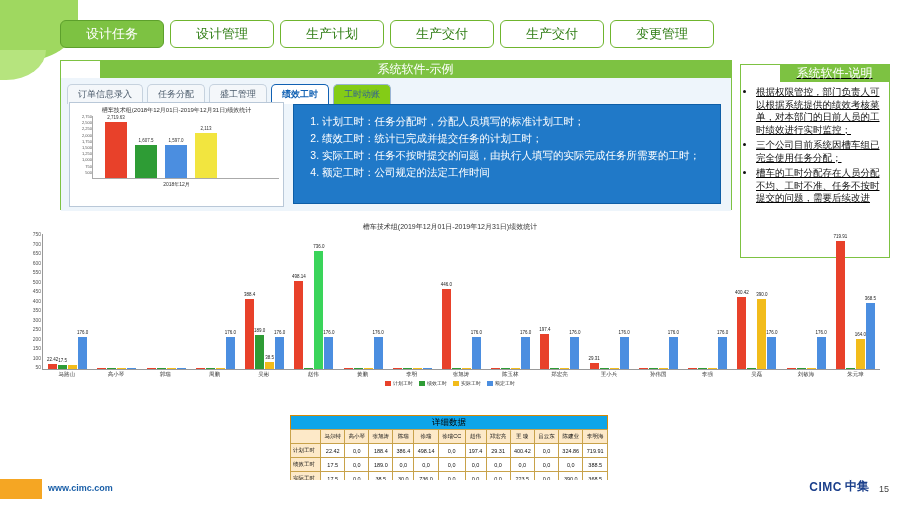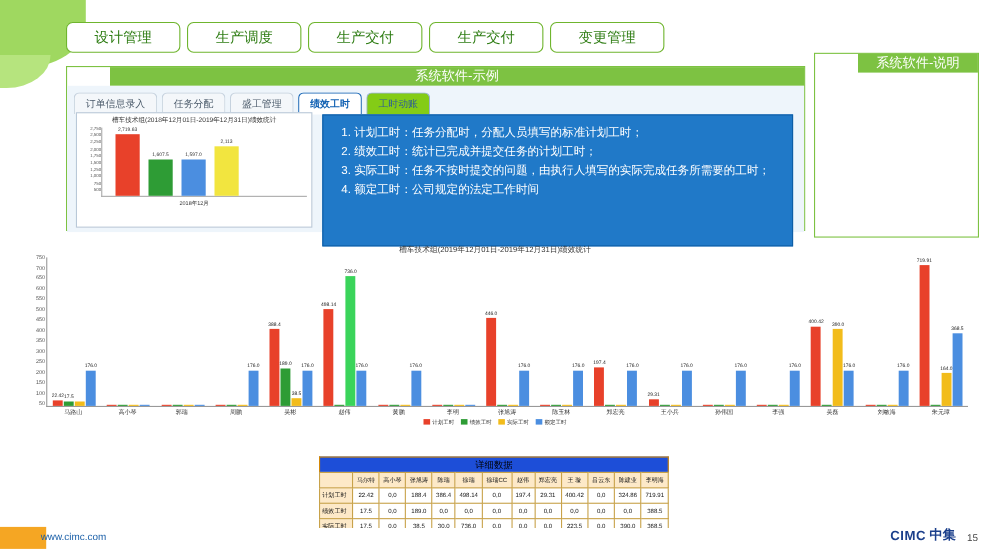--- a/index.html
+++ b/index.html
@@ -49,75 +49,78 @@
   #thumb .t-title{font-size:6px;text-align:center;color:#333;padding-top:3px;line-height:8px;}
   #thumb .t-plot{position:relative;height:62px;margin:2px 4px 0 22px;border-left:1px solid #aaa;border-bottom:1px solid #aaa;}
   #thumb .yaxis{position:absolute;left:-22px;top:-2px;width:21px;height:64px;font-size:4px;color:#555;text-align:right;}
   #thumb .yaxis div{line-height:6.2px;}
   .tbars{position:absolute;left:12px;bottom:0;display:flex;align-items:flex-end;gap:8px;height:60px;}
   .tbar{width:22px;position:relative;}
   .tbar span{position:absolute;top:-7px;left:50%;transform:translateX(-50%);font-size:4.5px;color:#333;white-space:nowrap;}
   #thumb .t-x{font-size:5px;text-align:center;color:#333;margin-top:2px;}
   
   #bluebox{
-    position:absolute;left:232px;top:26px;width:428px;height:120px;
+    position:absolute;left:232px;top:26px;width:428px;height:100px;
     background:#2079c8;color:#ffffff;border:1px solid #0e5ea6;box-sizing:border-box;
     padding:8px 10px;font-size:10.5px;line-height:17px;
   }
   #bluebox ol{margin:0;padding-left:18px;}
   #bluebox li{margin:0;}
   
-  #desc-panel{left:740px;top:48px;width:150px;height:168px;}
+  #desc-panel{left:740px;top:64px;width:150px;height:194px;text-decoration:underline;}
   #desc-body{padding:4px 4px 0 2px;font-size:9.5px;line-height:12.5px;color:#111;height:129px;overflow:hidden;}
   #desc-body ul{margin:0;padding-left:13px;}
   #desc-body li{margin-bottom:3px;}
   
   #mainchart{position:absolute;left:14px;top:222px;width:872px;height:175px;}
   #mc-title{font-size:7px;text-align:center;color:#333;}
   #mc-plot{position:relative;margin:2px 6px 0 28px;height:135px;border-left:1px solid #999;border-bottom:1px solid #999;}
   #mc-yaxis{position:absolute;left:-28px;top:-4px;width:26px;height:140px;font-size:5px;color:#555;text-align:right;}
   #mc-yaxis div{line-height:9.5px;}
   .groups{position:absolute;left:0;bottom:0;width:100%;height:134px;display:flex;}
   .group{flex:1;display:flex;align-items:flex-end;justify-content:center;gap:1px;position:relative;}
   .mbar{width:9px;position:relative;}
   .mbar b{position:absolute;top:-7px;left:50%;transform:translateX(-50%);font-size:4.5px;font-weight:normal;color:#222;white-space:nowrap;}
   .xlabels{display:flex;margin:1px 6px 0 28px;}
   .xlabels div{flex:1;text-align:center;font-size:5.5px;color:#333;}
   .legend{display:flex;justify-content:center;gap:6px;margin-top:2px;font-size:5px;color:#333;}
   .legend span{display:inline-flex;align-items:center;gap:2px;}
   .lg-sw{width:6px;height:5px;display:inline-block;}
   
   #detail{position:absolute;left:290px;top:415px;width:318px;}
-  #detail .dt-title{background:#1d4ed8;color:#000;font-size:8.5px;text-align:center;height:13px;line-height:13px;border:1px solid #d48806;border-bottom:none;}
+  #detail .dt-title{background:#0ea5e9;color:#000;font-size:8.5px;text-align:center;height:13px;line-height:13px;border:1px solid #d48806;border-bottom:none;}
   table{border-collapse:collapse;width:100%;font-size:5.5px;}
   th,td{border:1px solid #c8a24a;padding:1px 2px;text-align:center;color:#111;height:11px;}
   th{background:#fde9c8;font-weight:normal;}
   td.rowhead{background:#fde9c8;text-align:left;white-space:nowrap;}
   td{background:#ffffff;}
   
   .footer-bar{position:absolute;left:0;bottom:0;width:100%;height:26px;background:#ffffff;}
   .orange-strip{position:absolute;left:0;bottom:7px;width:42px;height:20px;background:#f5a623;}
-  .url{position:absolute;left:37px;bottom:13px;font-size:9px;color:#1a5fa8;font-weight:normal;}
+  .url{position:absolute;left:48px;bottom:13px;font-size:9px;color:#1a5fa8;font-weight:bold;}
   .brandbox{position:absolute;right:30px;bottom:11px;display:flex;align-items:center;gap:3px;}
   .cimc{font-size:12px;font-weight:bold;color:#1b3f8b;letter-spacing:.5px;}
   .cimc-cn{font-size:12px;font-weight:bold;color:#1b3f8b;}
   .pagenum{position:absolute;right:10px;bottom:12px;font-size:9px;color:#444;text-align:right;}
 </style>
 </head>
 <body>
 
 <div class="blob"></div>
 <div class="blob2"></div>
 
 <div class="navbar">
+  <div class="tab active">
+      <span>设计任务</span>
+    </div>
   <div class="tab">
       <span>设计管理</span>
     </div>
   <div class="tab">
-      <span>生产调度</span>
+      <span>生产计划</span>
     </div>
   <div class="tab">
       <span>生产交付</span>
     </div>
   <div class="tab">
       <span>生产交付</span>
     </div>
   <div class="tab">
       <span>变更管理</span>
     </div>
@@ -175,20 +178,27 @@
         <li>绩效工时：统计已完成并提交任务的计划工时；</li>
         <li>实际工时：任务不按时提交的问题，由执行人填写的实际完成任务所需要的工时；</li>
         <li>额定工时：公司规定的法定工作时间</li>
       </ol>
     </div>
   </div>
 </div>
 
 <div class="panel" id="desc-panel">
   <div class="panel-head">系统软件-说明</div>
+  <div id="desc-body">
+    <ul>
+      <li>根据权限管控，部门负责人可以根据系统提供的绩效考核菜单，对本部门的日前人员的工时绩效进行实时监控；</li>
+      <li>三个公司目前系统因槽车组已完全使用任务分配；</li>
+      <li>槽车的工时分配存在人员分配不均、工时不准、任务不按时提交的问题，需要后续改进</li>
+    </ul>
+  </div>
 </div>
 
 <div id="mainchart">
   <div id="mc-title">槽车技术组(2019年12月01日-2019年12月31日)绩效统计</div>
   <div id="mc-plot">
     <div id="mc-yaxis">
       <div>750</div>
         <div>700</div>
         <div>650</div>
         <div>600</div>

